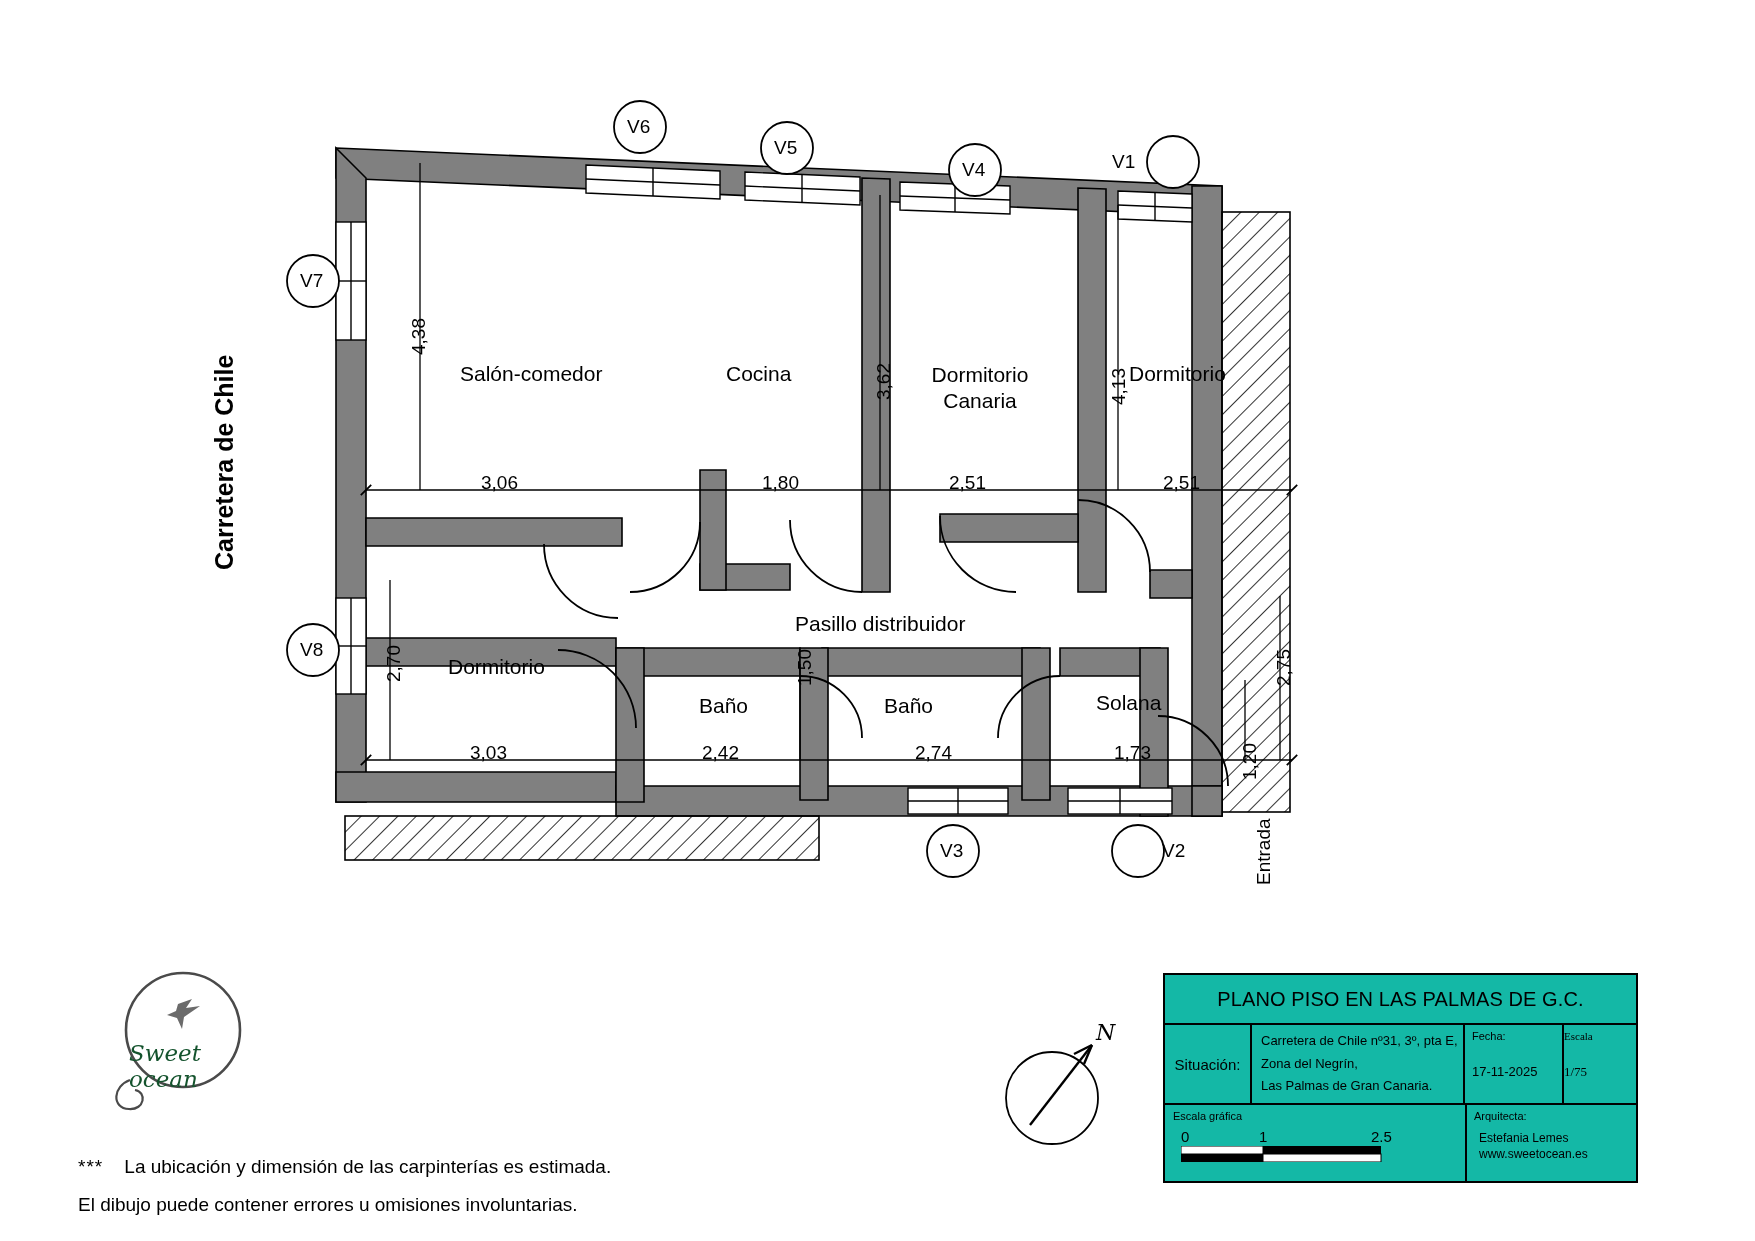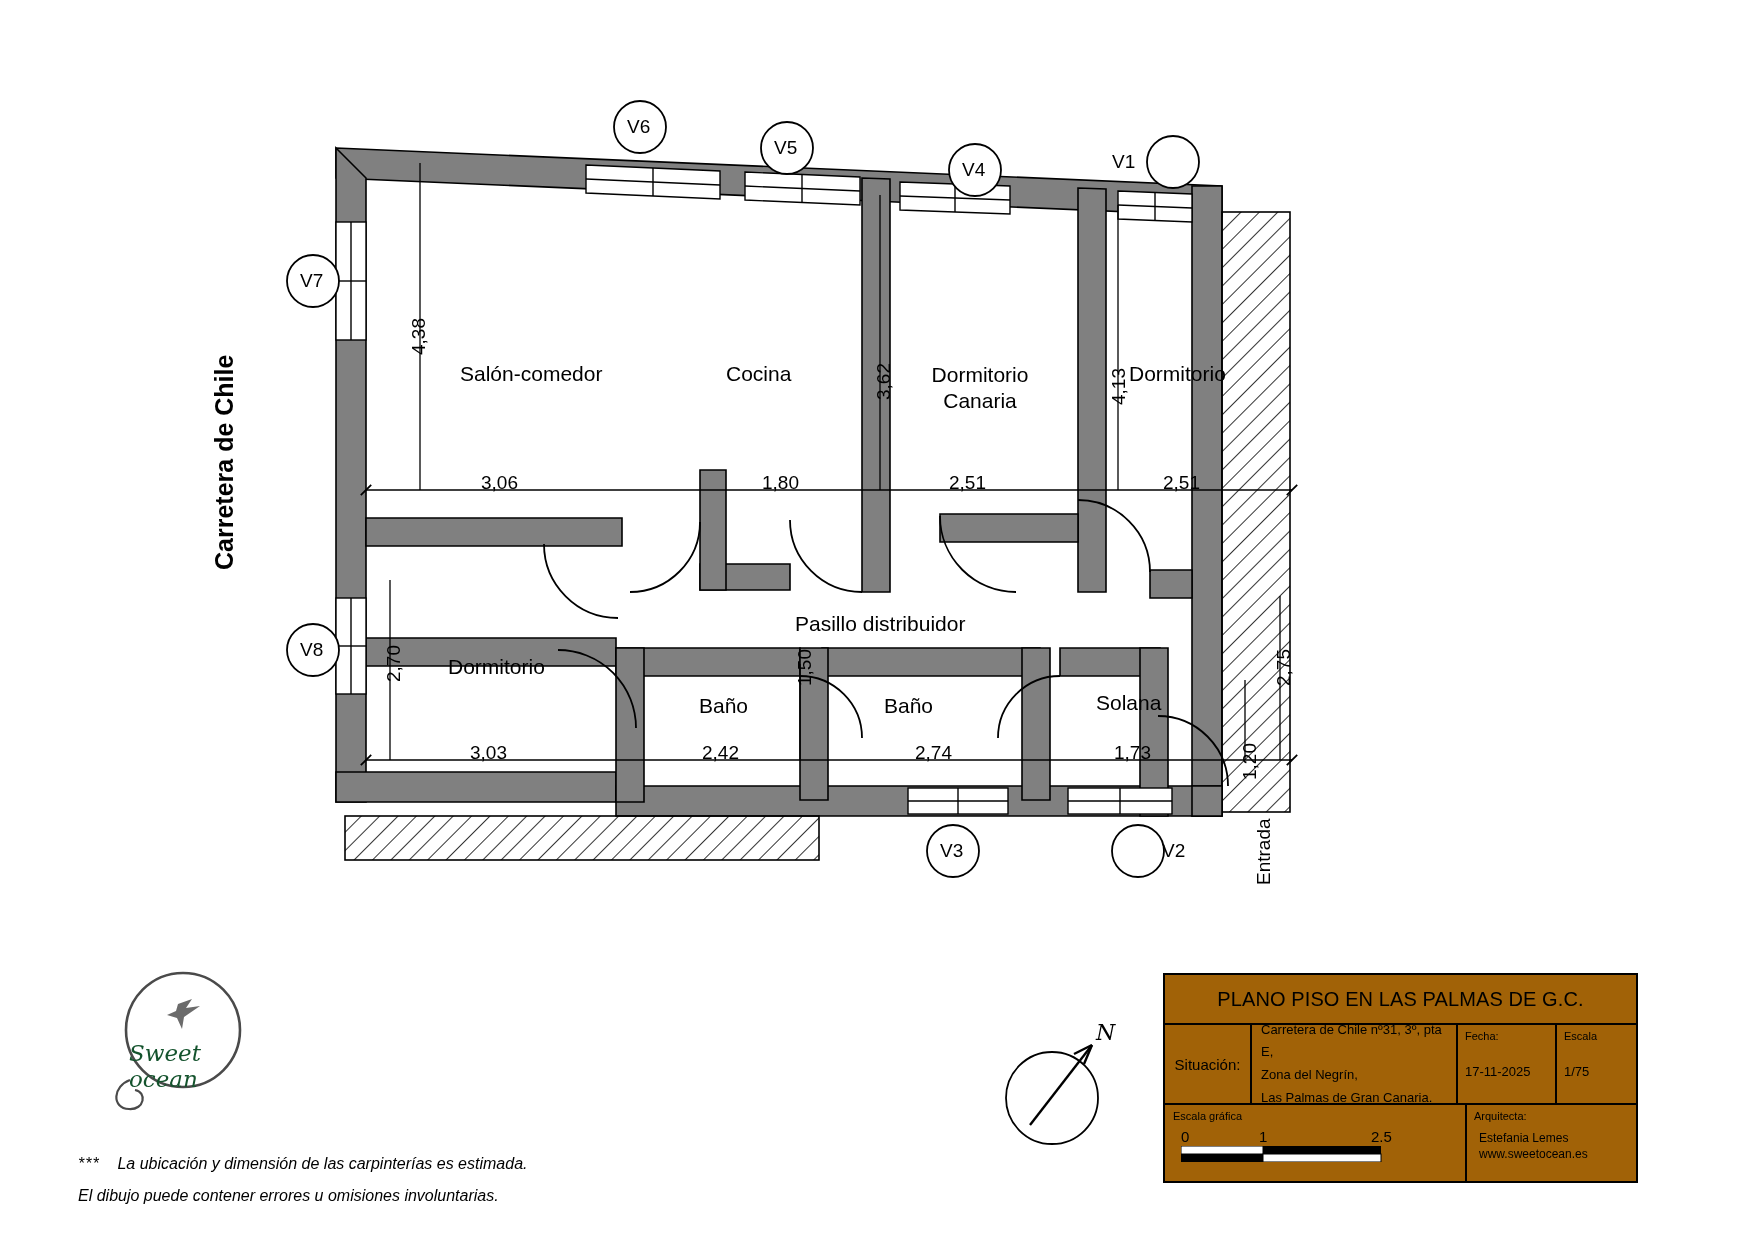--- a/index.html
+++ b/index.html
@@ -44,21 +44,21 @@
     transform: rotate(-90deg); transform-origin: left top;
   }
 
   
   #titleblock {
     position: absolute;
     left: 1163px; top: 973px;
     width: 475px; height: 210px;
     border: 2px solid #000;
     box-sizing: border-box;
-    background: #a16207;
+    background: #14b8a6;
   }
   .tb-title {
     height: 48px;
     border-bottom: 2px solid #000;
     display: flex; align-items: center; justify-content: center;
     font-size: 20px;
     letter-spacing: .1px;
   }
   .tb-row2 { display: flex; height: 78px; border-bottom: 2px solid #000; }
   .tb-situ-lab {
@@ -68,21 +68,21 @@
   }
   .tb-situ-val {
     flex: 1; border-right: 2px solid #000;
     display: flex; flex-direction: column; justify-content: center;
     padding-left: 9px; font-size: 13px; line-height: 1.75;
   }
   .tb-fecha {
     width: 90px; border-right: 2px solid #000;
     padding: 5px 0 0 7px; font-size: 11px;
   }
-  .tb-escala { width: 72px; padding: 5px 0 0 7px; font-size: 11px; }
+  .tb-escala { width: 72px; padding: 5px 0 0 0; font-size: 11px; font-family: Liberation Serif, serif; }
   .tb-subval { font-size: 13px; margin-top: 22px; }
   .tb-row3 { display: flex; height: 78px; }
   .tb-graf { flex: 1; border-right: 2px solid #000; padding: 5px 0 0 8px; }
   .tb-graf-lab { font-size: 11px; }
   .tb-arq { width: 162px; padding: 5px 0 0 7px; font-size: 11px; }
   .tb-arq-val { font-size: 12px; line-height: 1.35; margin-top: 8px; padding-left: 5px; }
   .scalebar-nums {
     position: relative; height: 18px; margin-top: 6px;
     font-size: 15px; width: 250px; margin-left: 8px;
   }
@@ -91,21 +91,21 @@
 
   
   #logo { position: absolute; left: 95px; top: 968px; width: 175px; height: 145px; }
   .logo-text {
     position: absolute; left: 34px; top: 72px;
     font-family: "DejaVu Serif", serif;
     font-style: italic; font-size: 23px; color: #14532d;
   }
 
   
-  #notes { position: absolute; left: 78px; top: 1148px; font-size: 16px; line-height: 2.0; font-style: italic; }
+  #notes { position: absolute; left: 78px; top: 1148px; font-size: 19px; line-height: 2.0; }
   #notes .stars { letter-spacing: 1px; }
 </style>
 </head>
 <body>
 
 <div id="sheet">
 
   <svg id="plan-svg" width="1755" height="1241" viewBox="0 0 1755 1241">
     <defs>
       <pattern id="hatch" width="13" height="13" patternTransform="rotate(45)" patternUnits="userSpaceOnUse">

